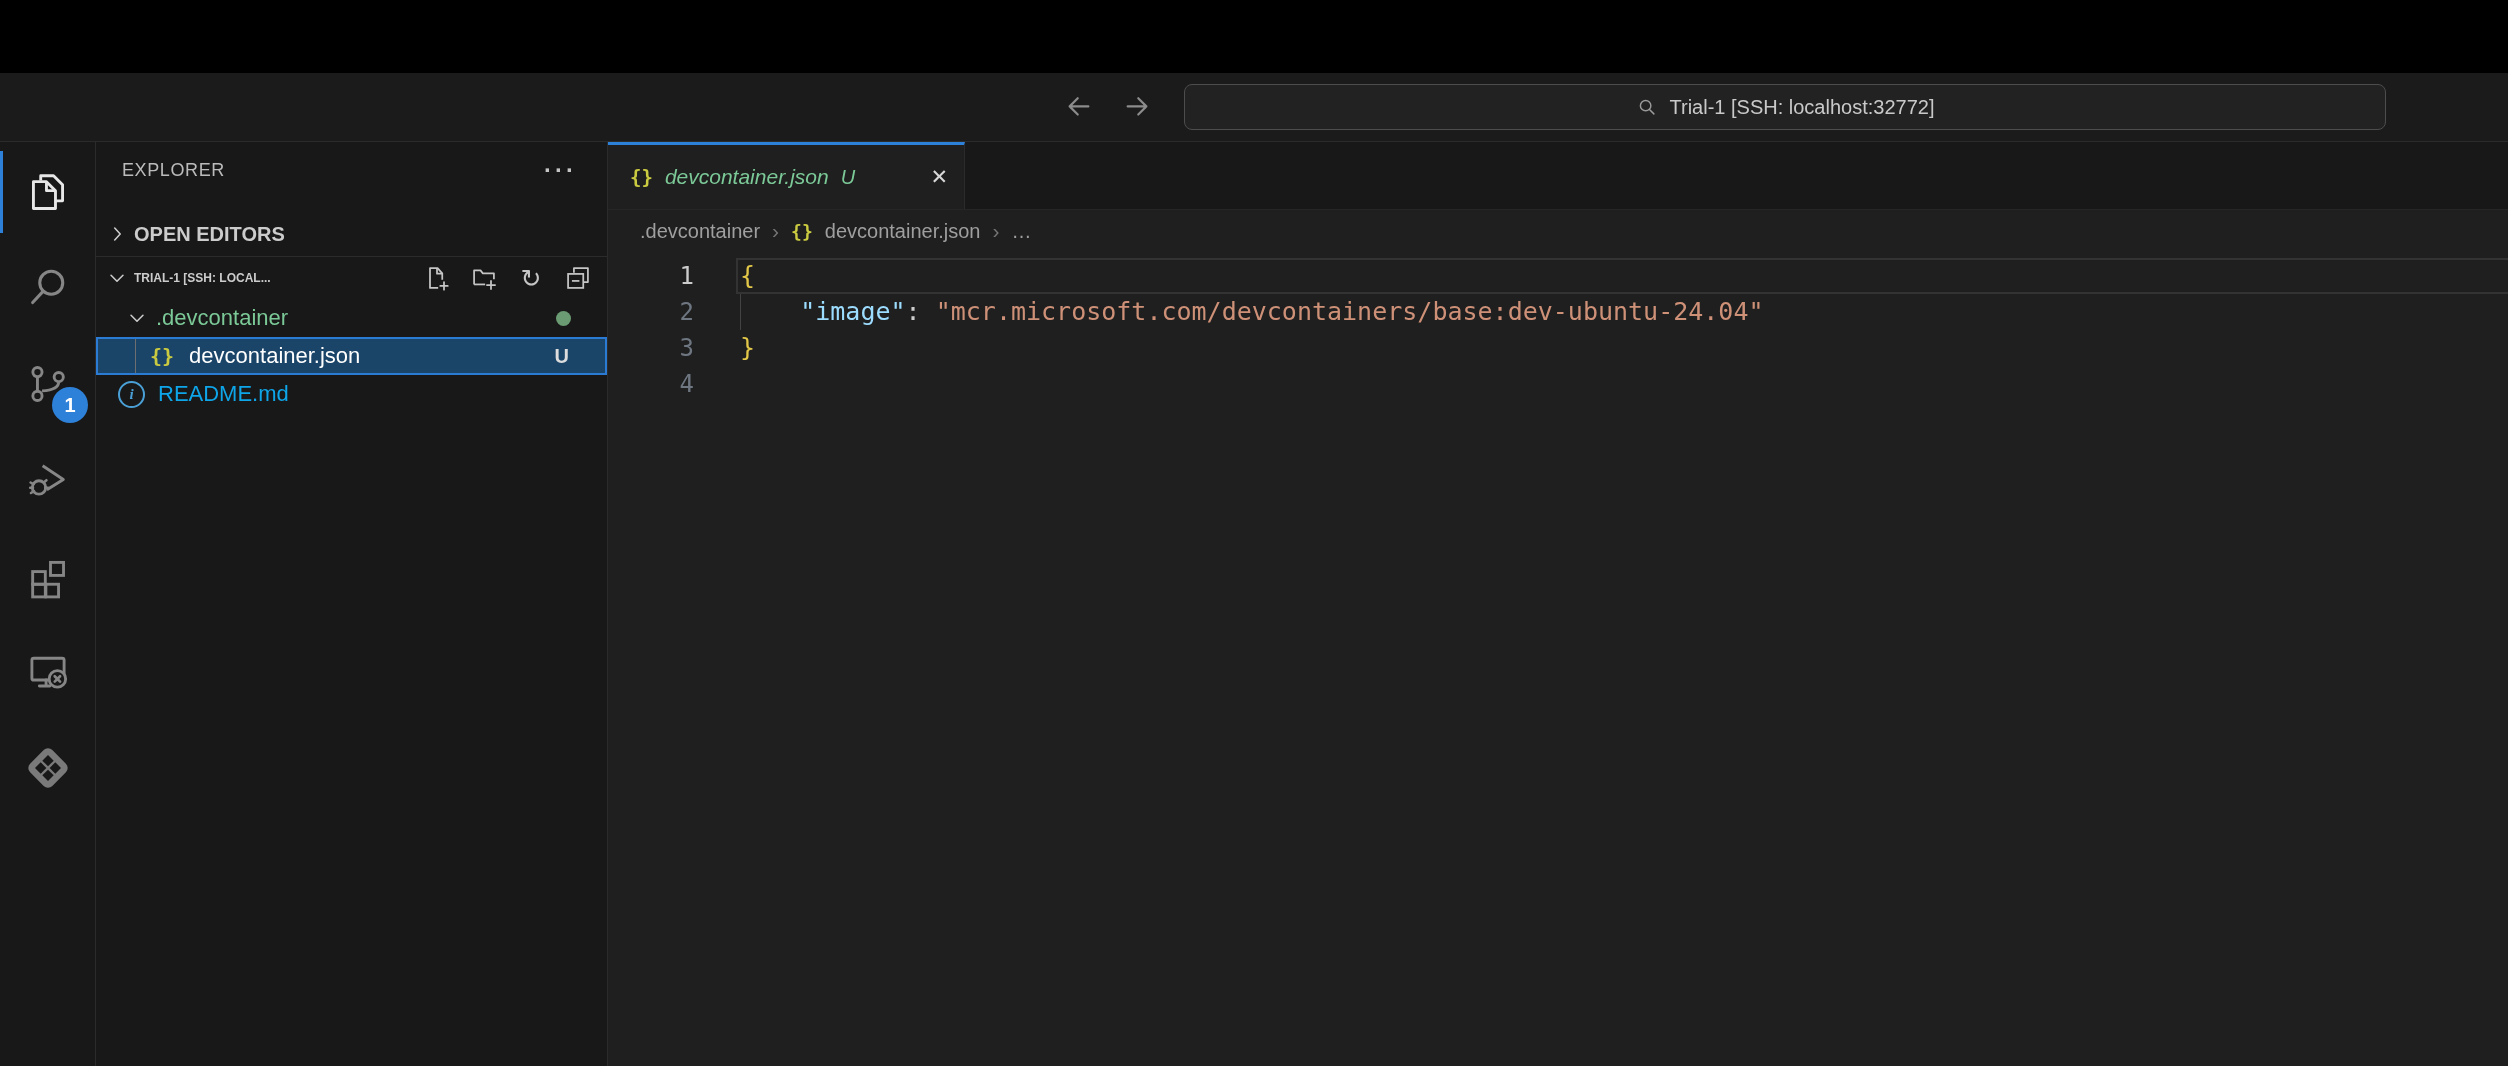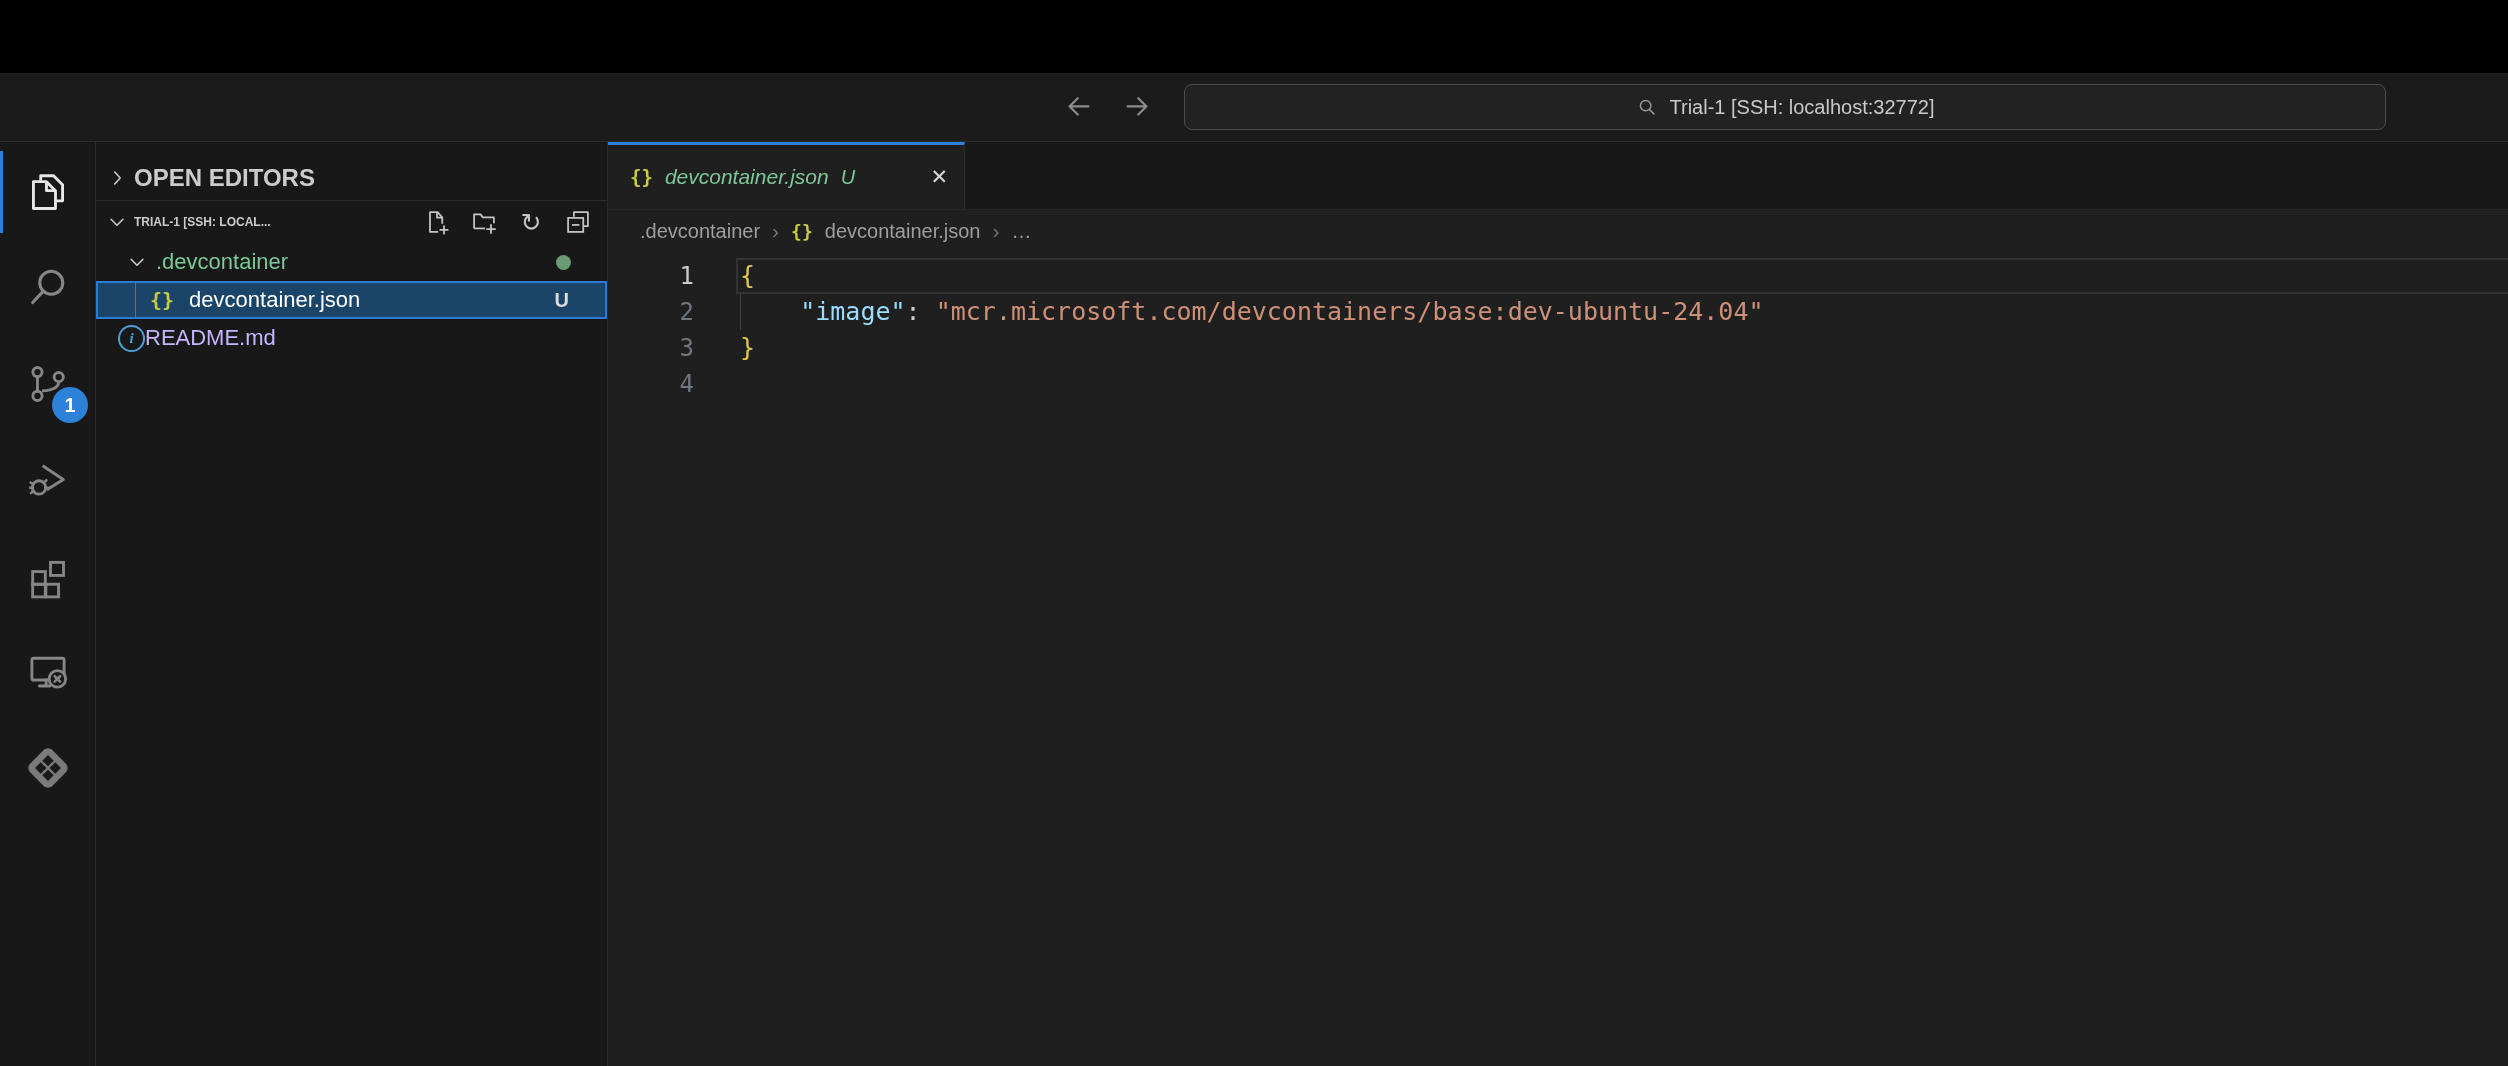--- a/index.html
+++ b/index.html
@@ -28,21 +28,21 @@
             background:#2e81d8;color:#ffffff;font-size:20px;font-weight:700;display:flex;
             align-items:center;justify-content:center;}
 
   
   .sidebar{width:512px;background:#181818;border-right:1px solid #2b2b2b;box-sizing:border-box;
            flex-shrink:0;position:relative;}
   .pane-header{height:56px;display:flex;align-items:center;justify-content:space-between;padding:0 30px 0 26px;}
   .pane-title{font-size:18px;letter-spacing:.6px;color:#bbbbbb;}
   .more-actions{font-size:24px;font-weight:700;letter-spacing:3px;color:#c5c5c5;cursor:pointer;line-height:10px;}
   .oe-header{margin-top:16px;height:40px;display:flex;align-items:center;gap:6px;padding-left:10px;
-             font-size:24px;font-weight:700;color:#cccccc;cursor:pointer;}
+             font-size:20px;font-weight:700;color:#cccccc;cursor:pointer;}
   .side-sep{height:1px;background:#2b2b2b;margin-top:2px;}
   .ws-header{height:42px;display:flex;align-items:center;gap:6px;padding-left:10px;cursor:pointer;}
   .ws-label{font-size:12px;font-weight:700;color:#cccccc;white-space:nowrap;overflow:hidden;flex:1;}
   .ws-toolbar{display:flex;gap:17px;padding-right:14px;align-items:center;}
   .tb-icon{width:30px;height:30px;display:flex;align-items:center;justify-content:center;cursor:pointer;
            color:#c5c5c5;font-size:25px;line-height:30px;}
 
   .tree-row{height:38px;display:flex;align-items:center;font-size:22px;color:#cccccc;
             position:relative;box-sizing:border-box;cursor:pointer;}
   .row-folder{padding-left:30px;}
@@ -50,21 +50,21 @@
   .git-dot{margin-left:auto;margin-right:36px;width:15px;height:15px;border-radius:50%;background:#6a9b72;}
   .row-selected{background:#1a4468;border:2px solid #2b7bd4;padding-left:52px;}
   .row-selected .tree-guide{position:absolute;left:37px;top:0;bottom:0;width:1px;background:#6e6e6e;}
   .json-glyph{color:#cbcb41;font-family:"DejaVu Sans Mono",monospace;font-weight:700;font-size:20px;}
   .file-name-selected{margin-left:15px;color:#ffffff;}
   .u-badge{margin-left:auto;margin-right:36px;color:#dddddd;font-size:20px;font-weight:600;}
   .row-readme{padding-left:22px;}
   .info-circle{width:23px;height:23px;border:2px solid #4aa0d6;border-radius:50%;box-sizing:content-box;
                display:flex;align-items:center;justify-content:center;color:#4aa0d6;
                font-size:15px;font-weight:700;font-style:italic;font-family:"Liberation Serif",serif;}
-  .readme-name{color:#c4b5fd;}
+  .readme-name{margin-left:13px;color:#0ea5e9;}
 
   
   .editor{flex:1;min-width:0;position:relative;background:#1f1f1f;}
   .tab-bar{height:68px;background:#181818;border-bottom:1px solid #262626;box-sizing:border-box;display:flex;}
   .tab{width:357px;box-sizing:border-box;background:#1f1f1f;border-top:3px solid #2e81d8;
        border-right:1px solid #2b2b2b;display:flex;align-items:center;gap:12px;
        padding:0 16px 0 22px;cursor:pointer;}
   .tab-json-icon{color:#cbcb41;font-family:"DejaVu Sans Mono",monospace;font-weight:700;font-size:19px;}
   .tab-label{color:#7cc998;font-style:italic;font-size:21px;}
   .tab-badge{color:#7cc998;font-style:italic;font-size:20px;}
@@ -178,20 +178,24 @@
             <rect x="7.2" y="7.2" width="4.2" height="4.2" fill="#181818"></rect>
             <rect x="12.6" y="7.2" width="4.2" height="4.2" fill="#181818"></rect>
             <rect x="7.2" y="12.6" width="4.2" height="4.2" fill="#181818"></rect>
             <rect x="12.6" y="12.6" width="4.2" height="4.2" fill="#181818"></rect>
           </g>
         </svg>
       </div>
     </div>
 
     <div class="sidebar">
+      <div class="pane-header">
+        <span class="pane-title">EXPLORER</span>
+        <span class="more-actions">···</span>
+      </div>
 
       <div class="oe-header">
         <svg width="22" height="22" viewBox="0 0 24 24">
           <path d="M9.5 5.5 L15.5 12 L9.5 18.5" stroke="#cccccc" stroke-width="1.7" fill="none" stroke-linecap="round" stroke-linejoin="round"></path>
         </svg>
         <span>OPEN EDITORS</span>
       </div>
 
       <div class="side-sep"></div>
 

